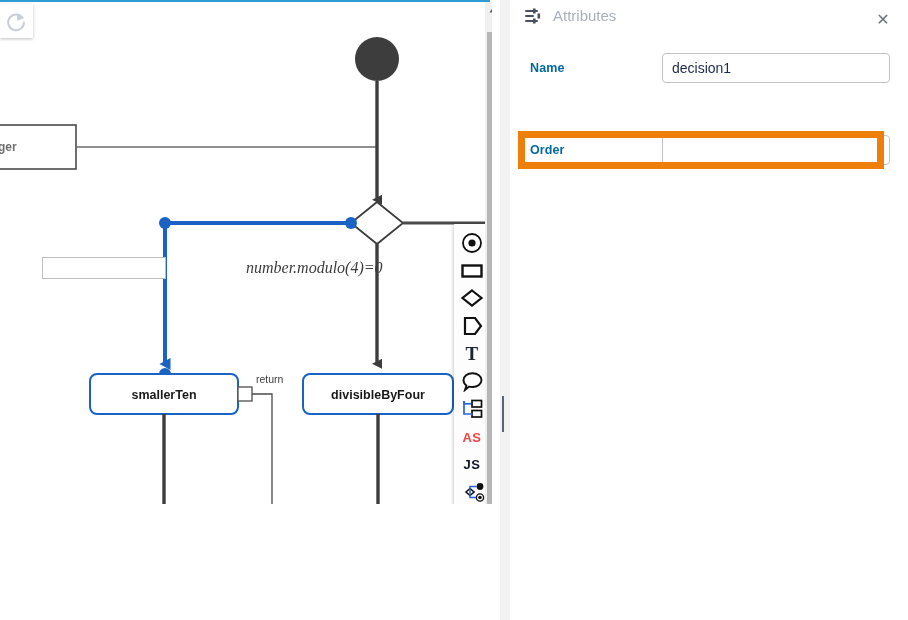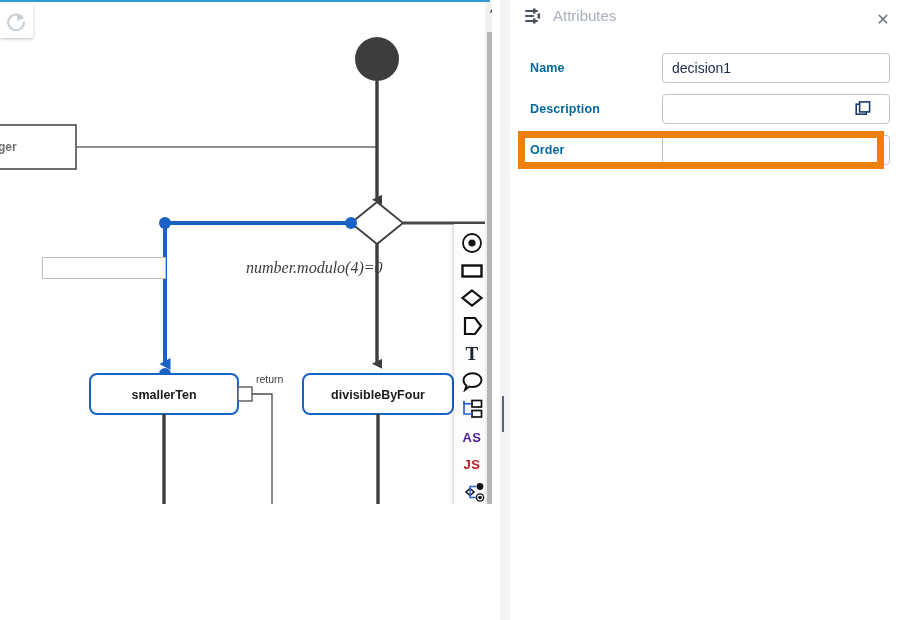--- a/index.html
+++ b/index.html
@@ -242,25 +242,25 @@
           <rect x="12" y="2.5" width="9.5" height="6.5" fill="#fff" stroke="#111" stroke-width="1.7"></rect>
           <rect x="12" y="12.5" width="9.5" height="6.5" fill="#fff" stroke="#111" stroke-width="1.7"></rect>
           <path d="M4 3 L4 16 L11 16" fill="none" stroke="#2b62d4" stroke-width="1.7"></path>
           <path d="M4 3 L4 6" fill="none" stroke="#2b62d4" stroke-width="1.7"></path>
           <path d="M4 5.8 L11 5.8" fill="none" stroke="#2b62d4" stroke-width="1.7"></path>
           <polygon points="11,14.4 11,17.6 13.2,16" fill="#2b62d4"></polygon>
         </svg>
       </div>
 
       <div class="pal-item">
-        <span class="pal-txt" style="color:#4c1d95;">AS</span>
-      </div>
-
-      <div class="pal-item">
-        <span class="pal-txt" style="color:#b91c1c;">JS</span>
+        <span class="pal-txt" style="color:#ef4444;">AS</span>
+      </div>
+
+      <div class="pal-item">
+        <span class="pal-txt" style="color:#0f172a;">JS</span>
       </div>
 
       <div class="pal-item">
         <svg width="25" height="22" viewBox="0 0 25 22">
           <polygon points="6,11 10,7.5 14,11 10,14.5" fill="#fff" stroke="#111" stroke-width="1.6"></polygon>
           <circle cx="20" cy="5.5" r="3.4" fill="#111"></circle>
           <circle cx="20" cy="16.5" r="3.6" fill="#fff" stroke="#111" stroke-width="1.4"></circle>
           <circle cx="20" cy="16.5" r="1.8" fill="#111"></circle>
           <path d="M10,11 L10,5.5 L16.5,5.5" fill="none" stroke="#2b62d4" stroke-width="1.5"></path>
           <path d="M10,11 L10,16.5 L16.2,16.5" fill="none" stroke="#2b62d4" stroke-width="1.5"></path>
@@ -311,30 +311,20 @@
         <span class="ttl">Attributes</span>
       </div>
       <div id="panel-close">✕</div>
     </div>
 
     <div class="field-row" style="top:48px;">
       <span class="field-label">Name</span>
       <input class="field-input" type="text" value="decision1" style="">
     </div>
 
-    <div class="field-row" style="top:89px;">
-      <span class="field-label">Description</span>
-      <input class="field-input" type="text" value="" style="">
-      <span class="in-btn" style="left:342px;">
-        <svg width="17" height="17" viewBox="0 0 17 17">
-          <rect x="1.2" y="3.2" width="10" height="10" fill="#fff" stroke="#1b3a6b" stroke-width="1.6"></rect>
-          <rect x="4.6" y="0.9" width="10" height="10" fill="#fff" stroke="#1b3a6b" stroke-width="1.6"></rect>
-        </svg>
-      </span>
-    </div>
 
     <div class="field-row" style="top:130px;">
       <span class="field-label">Order</span>
       <input class="field-input" type="text" value="" style="">
     </div>
 
 
     <div id="guard-highlight" style="border-color: rgb(238, 127, 11);"></div>
   </div>
 

